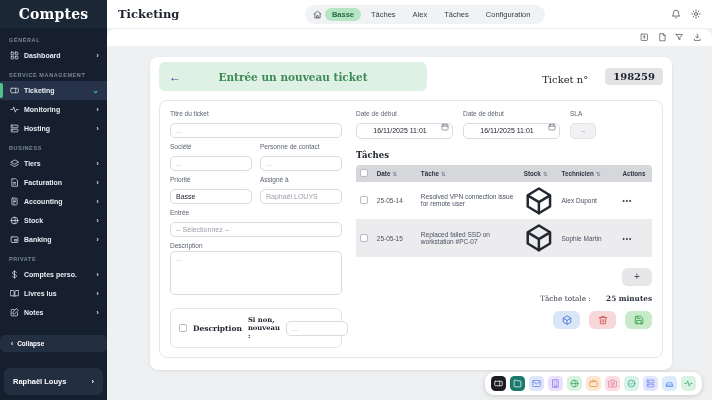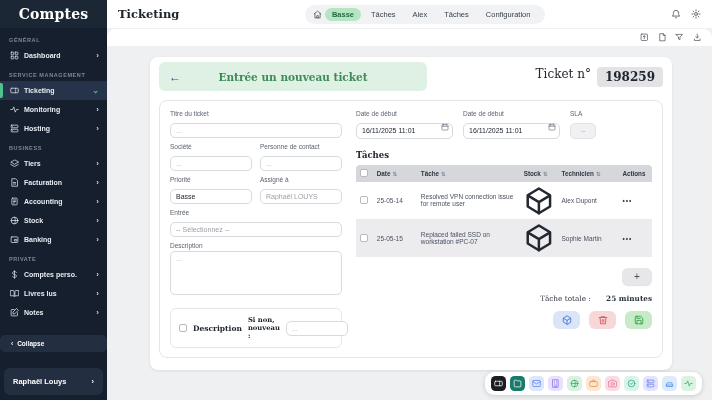--- a/index.html
+++ b/index.html
@@ -39,21 +39,21 @@
   .toolbar .ico { width:8.5px; height:8.5px; color:#4a4f58; cursor:pointer; }
 
   .content { flex:1; background:#eef0f1; padding:11px 40px 0 43px; position:relative; }
 
   
   .card { background:#fff; border-radius:8px; box-shadow:0 1px 3px rgba(0,0,0,.09); padding:5px 9px 12px; }
   .card-head { display:flex; align-items:center; }
   .banner { background:#def1e4; border-radius:6px; height:29px; width:268px; display:flex; align-items:center; padding:0 10px; position:relative; }
   .back-arrow { color:#4b3d8f; font-size:12px; font-weight:bold; cursor:pointer; line-height:1; }
   .banner-title { position:absolute; left:0; right:0; text-align:center; font-family:"DejaVu Serif", serif; font-size:10.5px; font-weight:600; color:#3d8b57; pointer-events:none; }
-  .ticket-no { margin-left:auto; display:flex; align-items:flex-start; gap:6px; font-family:"DejaVu Serif", serif; font-size:12px; color:#20262f; }
+  .ticket-no { margin-left:auto; display:flex; align-items:flex-end; gap:17px; font-family:"DejaVu Serif", serif; font-size:10px; color:#20262f; }
   .ticket-badge { background:#e3e3e6; border-radius:4px; padding:3px 8px; font-weight:bold; }
 
   .form-box { border:1px solid #e6e6e9; border-radius:8px; padding:9px 10px; margin-top:9px; display:flex; gap:14px; }
   .col-left { width:172px; flex-shrink:0; }
   .col-right { flex:1; min-width:0; }
   .field { margin-bottom:5px; }
   .field > label { display:block; font-size:6.5px; color:#5a6270; margin-bottom:2px; }
   .inp { width:100%; border:1px solid #d8dade; border-radius:5px; height:15px; padding:0 5px; font-size:7px; color:#20262f; background:#fff; font-family:inherit; outline:none; }
   .inp::placeholder { color:#b4b8c0; }
   .inp.ghost { color:#9aa0a8; }
@@ -62,21 +62,21 @@
   .row2 .field { flex:1; min-width:0; }
   .fact-box { border:1px solid #e6e6e9; border-radius:6px; padding:7px 8px; margin-top:9px; display:flex; align-items:center; gap:6px; }
   .cb { appearance:none; -webkit-appearance:none; width:8px; height:8px; border:1px solid #b6bac2; border-radius:2px; background:#fff; margin:0; cursor:pointer; flex-shrink:0; }
   .fact-label { font-family:"DejaVu Serif", serif; font-weight:bold; font-size:7.5px; color:#20262f; }
   .fact-reason { font-family:"DejaVu Serif", serif; font-weight:bold; font-size:6.8px; color:#20262f; }
   .fact-box .inp { width:62px; }
 
   .dates-row { display:flex; gap:10px; margin-bottom:6px; }
   .date-field { width:97px; }
   .input-wrap { position:relative; }
-  .input-wrap .inp { height:16px; padding-right:14px; }
+  .input-wrap .inp { height:16px; padding-right:14px;text-align:center; }
   .cal-ico { position:absolute; right:4px; top:3.5px; width:8px; height:8px; color:#6b7280; }
   .sla-field { width:26px; }
   .sla-field .inp { background:#f1f1f4; border-color:#e2e2e6; color:#a0a5ad; text-align:center; height:16px; padding:0; }
 
   .tasks-head { font-family:"DejaVu Serif", serif; font-weight:bold; font-size:8.5px; color:#20262f; margin:3px 0 5px; }
   table.tasks { width:100%; border-collapse:collapse; table-layout:fixed; }
   .tasks th { background:#d5d7db; text-align:left; font-size:6.3px; color:#2e3440; padding:4px 4px; font-weight:bold; }
   .tasks th:first-child { border-radius:4px 0 0 0; }
   .tasks th:last-child { border-radius:0 4px 0 0; }
   .tasks td { font-size:6.5px; color:#4a5160; padding:4px 4px; vertical-align:middle; }

